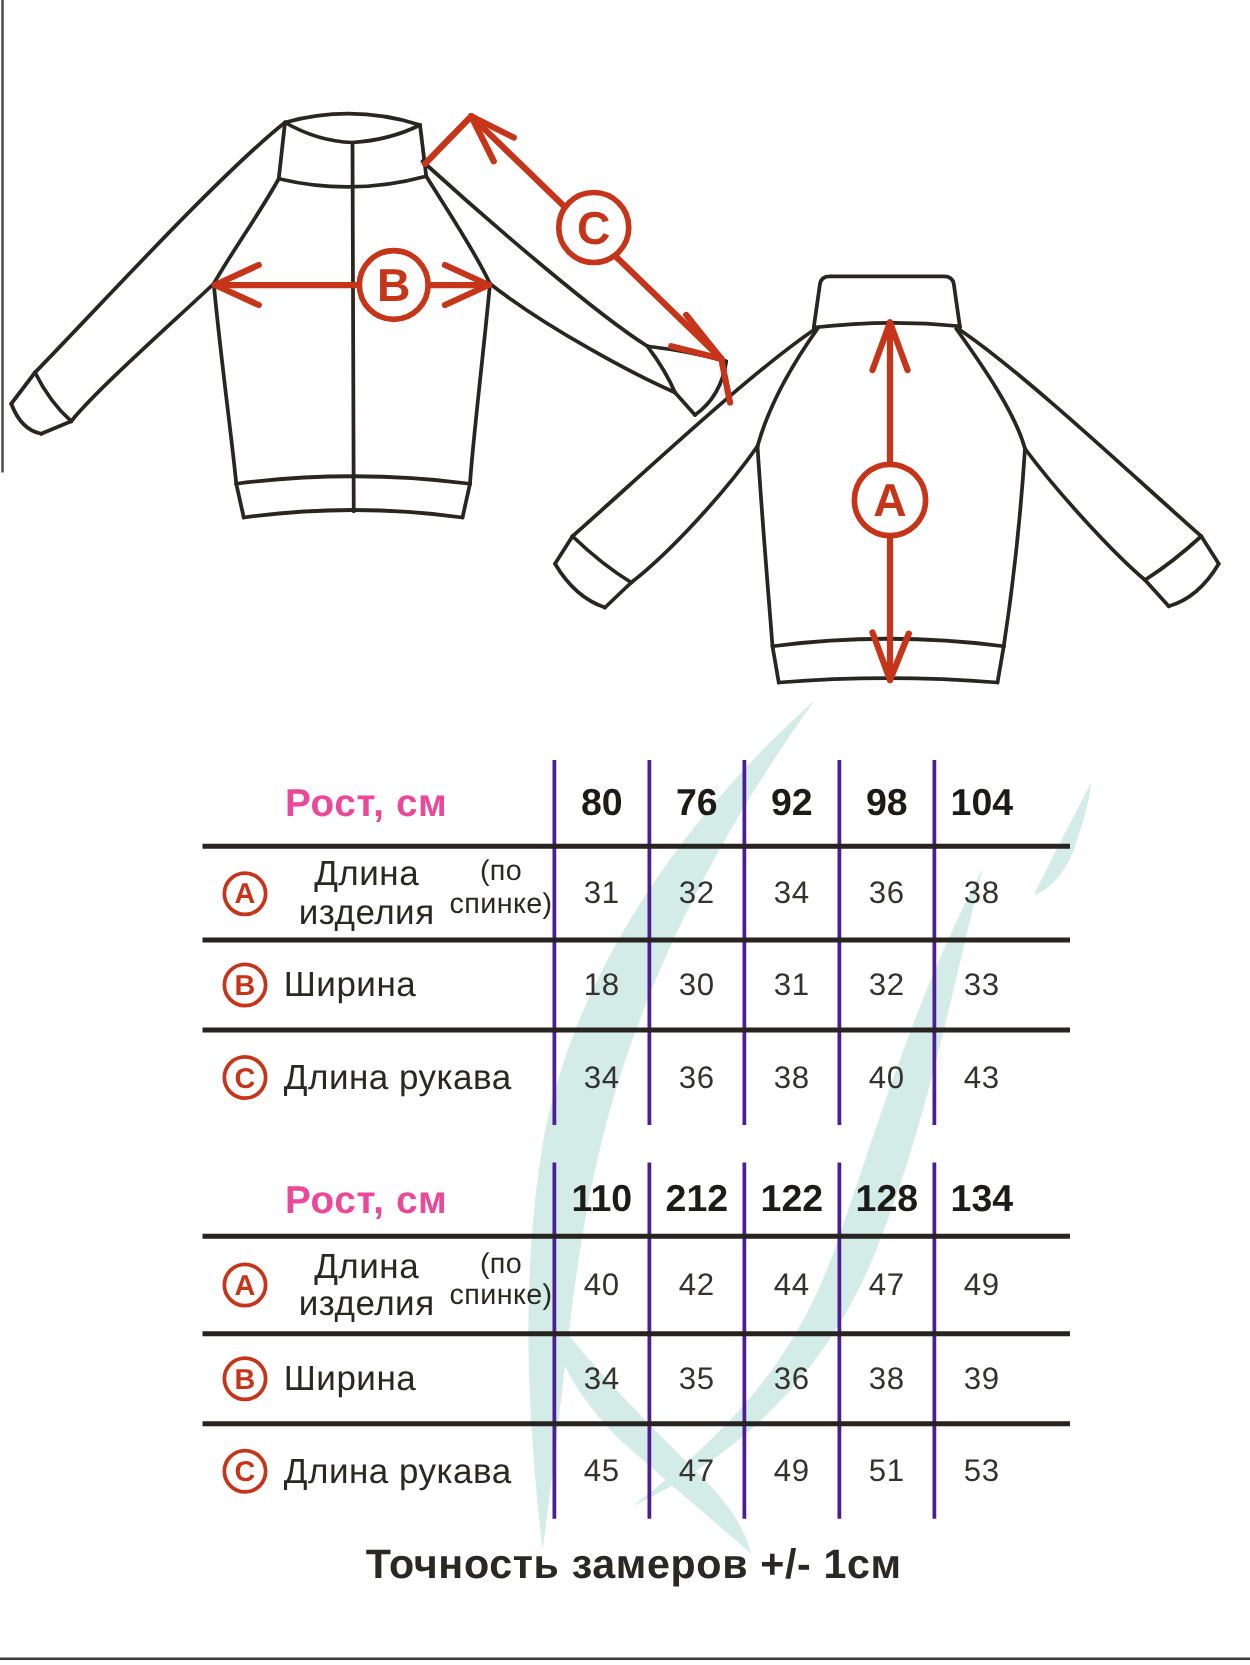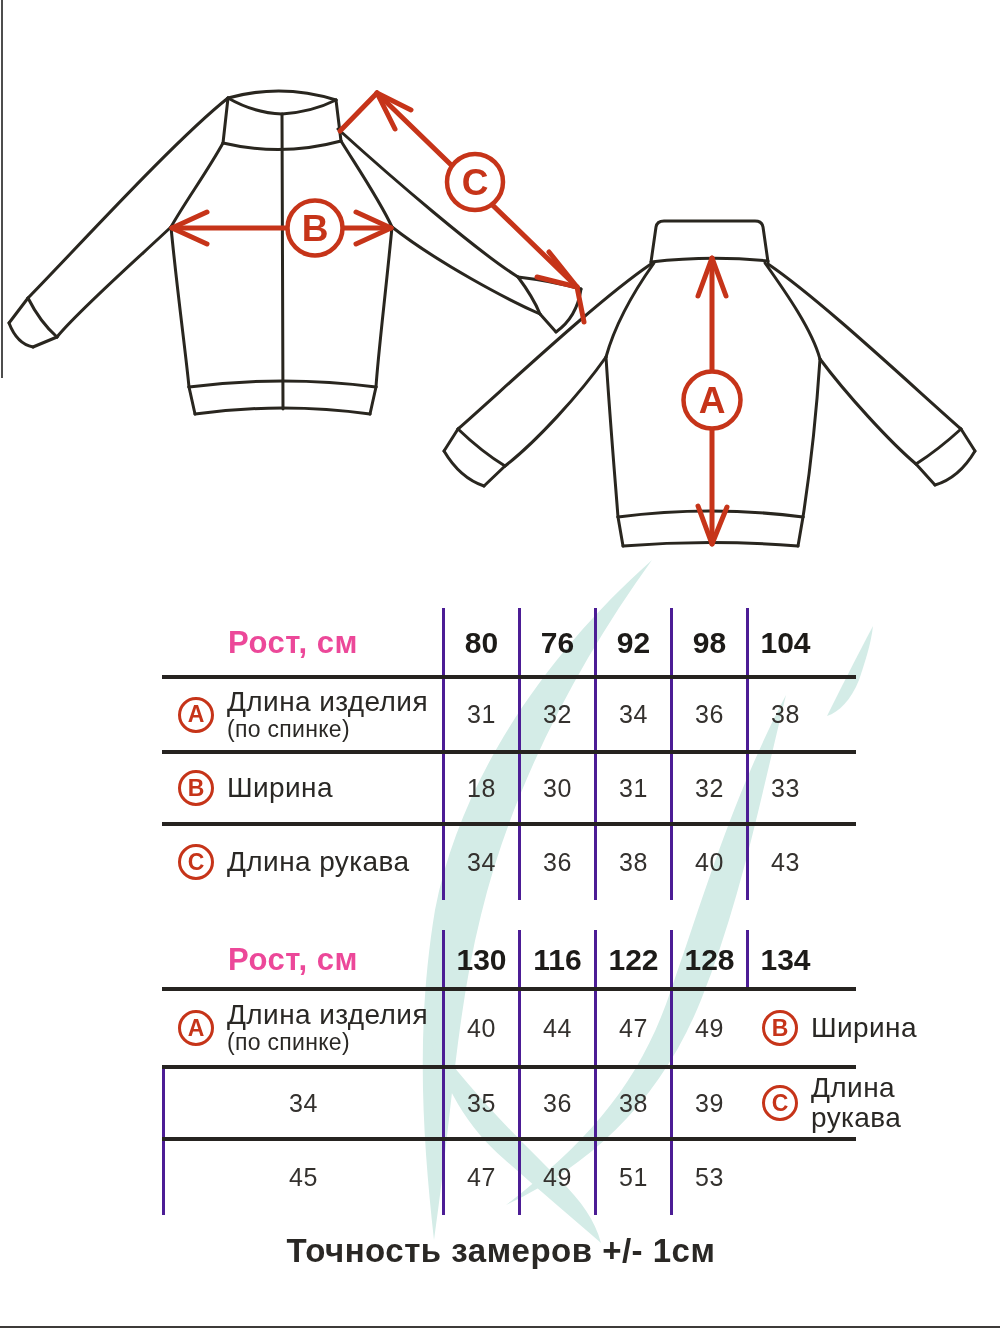--- a/index.html
+++ b/index.html
@@ -22,27 +22,27 @@
   .vline{border-left:3px solid #4c1d95;}
   .hline{position:absolute;left:162px;width:694px;height:4px;background:#262320;z-index:2;}
   .corner-cell{justify-content:flex-start;padding-left:66px;box-sizing:border-box;
     font-weight:bold;font-size:31px;color:#ec4899;letter-spacing:.5px;}
   .col-head{font-weight:bold;font-size:30px;color:#1d1b18;}
   .val{font-size:25px;font-weight:400;color:#34312e;letter-spacing:.5px;}
   .row-label-cell{justify-content:flex-start;padding-left:16px;box-sizing:border-box;gap:13px;}
   .mcircle{flex:0 0 auto;width:30px;height:30px;border:3.5px solid #c63419;border-radius:50%;
     display:flex;align-items:center;justify-content:center;
     font-weight:bold;font-size:23px;color:#c63419;}
-  .rlabel{display:flex;flex-direction:column;justify-content:center;}
+  .rlabel{display:flex;flex-direction:row;justify-content:center;text-align:center;}
   .lbl{font-size:28px;line-height:1.08;color:#2a2825;letter-spacing:.4px;}
   .sub{font-size:23px;line-height:1.1;color:#2a2825;letter-spacing:.3px;}
   .sub:empty{display:none;}
 
-  .caption{position:absolute;left:13px;top:1232px;width:976px;text-align:center;z-index:2;
-    font-weight:bold;font-size:33px;color:#2a2825;letter-spacing:.5px;}
+  .caption{position:absolute;left:0;top:1232px;width:976px;text-align:center;z-index:2;
+    font-weight:bold;font-size:33px;color:#2a2825;letter-spacing:.5px;padding-left:19px;}
 </style>
 </head>
 <body>
 
 <div class="page">
 
   <svg class="wm-svg" width="1000" height="1332" viewBox="0 0 1000 1332" aria-hidden="true">
     <g fill="#d4ece7" stroke="none">
       <path d="M 652,560 C 545,655 460,780 435,910 C 415,1030 423,1140 434,1240
            C 452,1115 456,1015 481,915 C 511,790 576,665 652,560 Z"></path>
@@ -198,34 +198,35 @@
     <div class="cell vline val">38</div>
     <div class="cell vline val">40</div>
     <div class="cell vline val">43</div>
   </div>
   <div class="hline" style="top:675px"></div>
   <div class="hline" style="top:750px"></div>
   <div class="hline" style="top:822px"></div>
 
   <div class="size-table" id="table2">
     <div class="cell corner-cell">Рост, см</div>
-    <div class="cell vline col-head">130</div>
-    <div class="cell vline col-head">116</div>
+    <div class="cell vline col-head">110</div>
+    <div class="cell vline col-head">212</div>
     <div class="cell vline col-head">122</div>
     <div class="cell vline col-head">128</div>
     <div class="cell vline col-head">134</div>
 
     <div class="cell row-label-cell">
       <span class="mcircle">A</span>
       <span class="rlabel">
           <span class="lbl">Длина изделия</span>
       <span class="sub">(по спинке)</span>
         </span>
     </div>
     <div class="cell vline val">40</div>
+    <div class="cell vline val">42</div>
     <div class="cell vline val">44</div>
     <div class="cell vline val">47</div>
     <div class="cell vline val">49</div>
 
     <div class="cell row-label-cell">
       <span class="mcircle">B</span>
       <span class="rlabel">
           <span class="lbl">Ширина</span>
       </span>
     </div>

